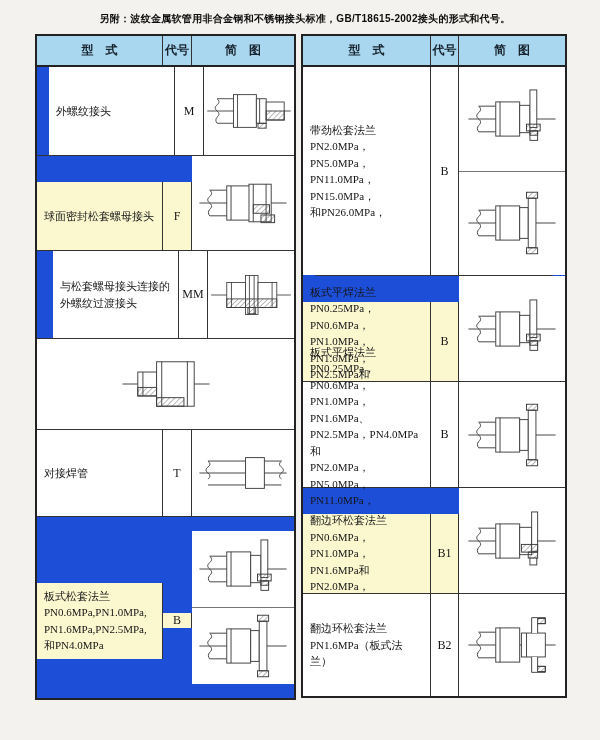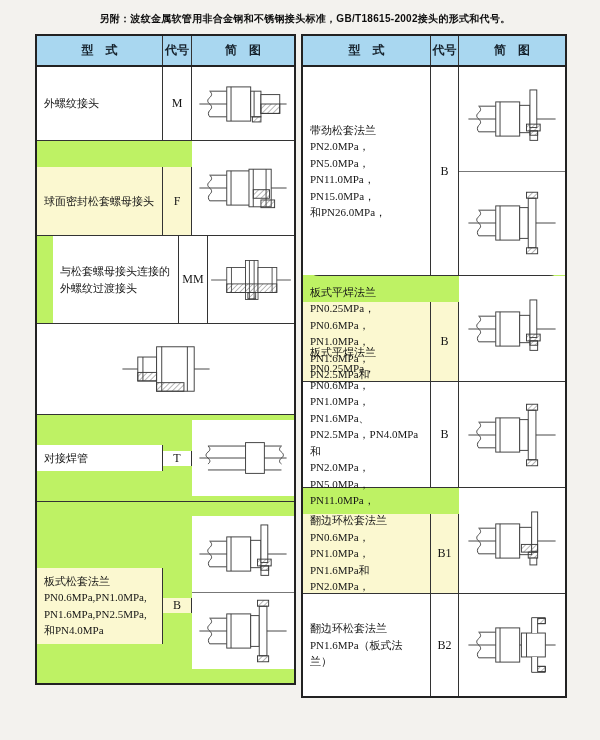--- a/index.html
+++ b/index.html
@@ -16,21 +16,21 @@
     font-weight:bold;font-size:10px;color:#0d0d0d;
     letter-spacing:0.3px;
     text-align:center;
   }
   .tables{
     position:absolute;left:35px;top:34px;
     display:flex;align-items:flex-start;gap:5px;
   }
   .half{
     border:2px solid #222;
-    background:#bef264;
+    background:#1d4ed8;
     display:flex;flex-direction:column;
   }
   .half.left{width:257px;}
   .half.right{width:262px;}
   .hrow{
     display:flex;height:29px;flex-shrink:0;
     border-bottom:2px solid #222;
   }
   .hcell{
     box-sizing:border-box;
@@ -66,25 +66,25 @@
   .diag-divider{height:1px;background:#777;flex-shrink:0;}
   .row.hl .type-cell,.row.hl .code-cell{background:#fbf8d0;margin-top:26px;}
   .type-text{
     font-size:11px;line-height:1.5;white-space:pre-line;
     color:#161616;
   }
   .code-text{font-size:12px;color:#161616;}
   .hdr-bg{background:#a9d7f0;}
   .diag-svg{width:94px;height:76px;stroke:#3c3c3c;fill:none;stroke-width:1.1;}
   
-  #left-rows .row:nth-child(1){height:74px;}
+  #left-rows .row:nth-child(1){height:89px;padding-left:12px;}
   #left-rows .row:nth-child(2){height:95px;}
   #left-rows .row:nth-child(3){height:88px;padding-left:16px;}
   #left-rows .row:nth-child(4){height:91px;}
-  #left-rows .row:nth-child(5){height:87px;align-items:center;}
+  #left-rows .row:nth-child(5){height:87px;}
   #left-rows .row:nth-child(6){height:181px;align-items:center;}
   #right-rows .row:nth-child(1){height:209px;border-radius:16px;}
   #right-rows .row:nth-child(2){height:106px;}
   #right-rows .row:nth-child(3){height:106px;}
   #right-rows .row:nth-child(4){height:106px;}
   #right-rows .row:nth-child(5){height:102px;}
 </style>
 </head>
 <body>
 

